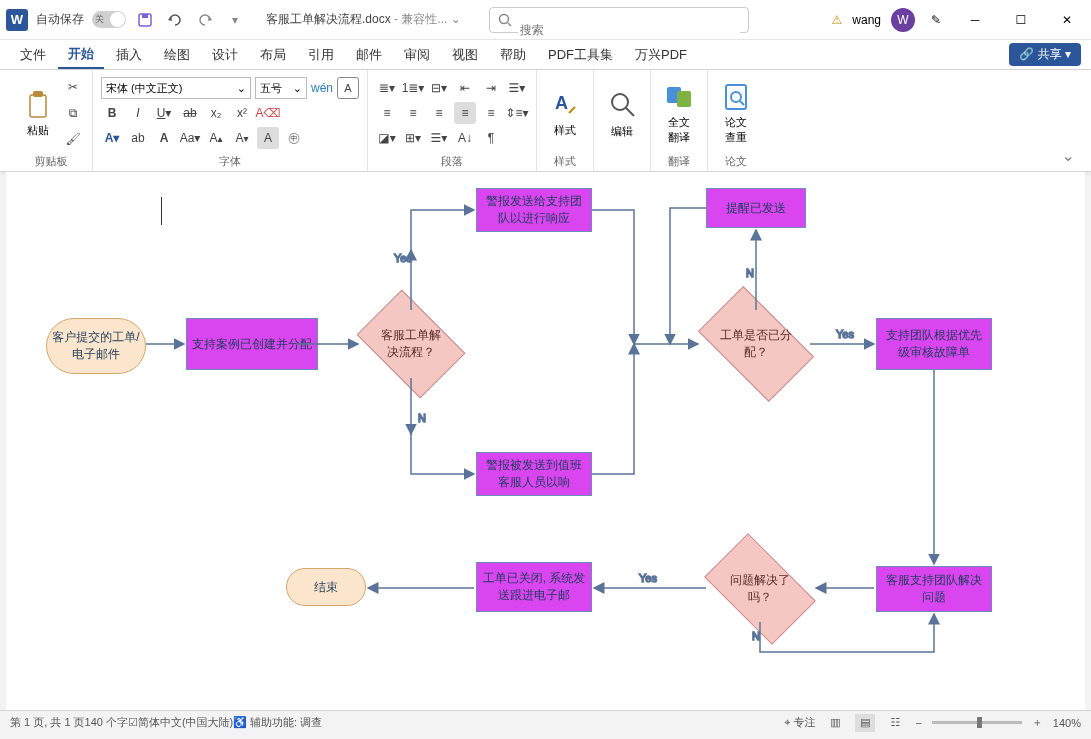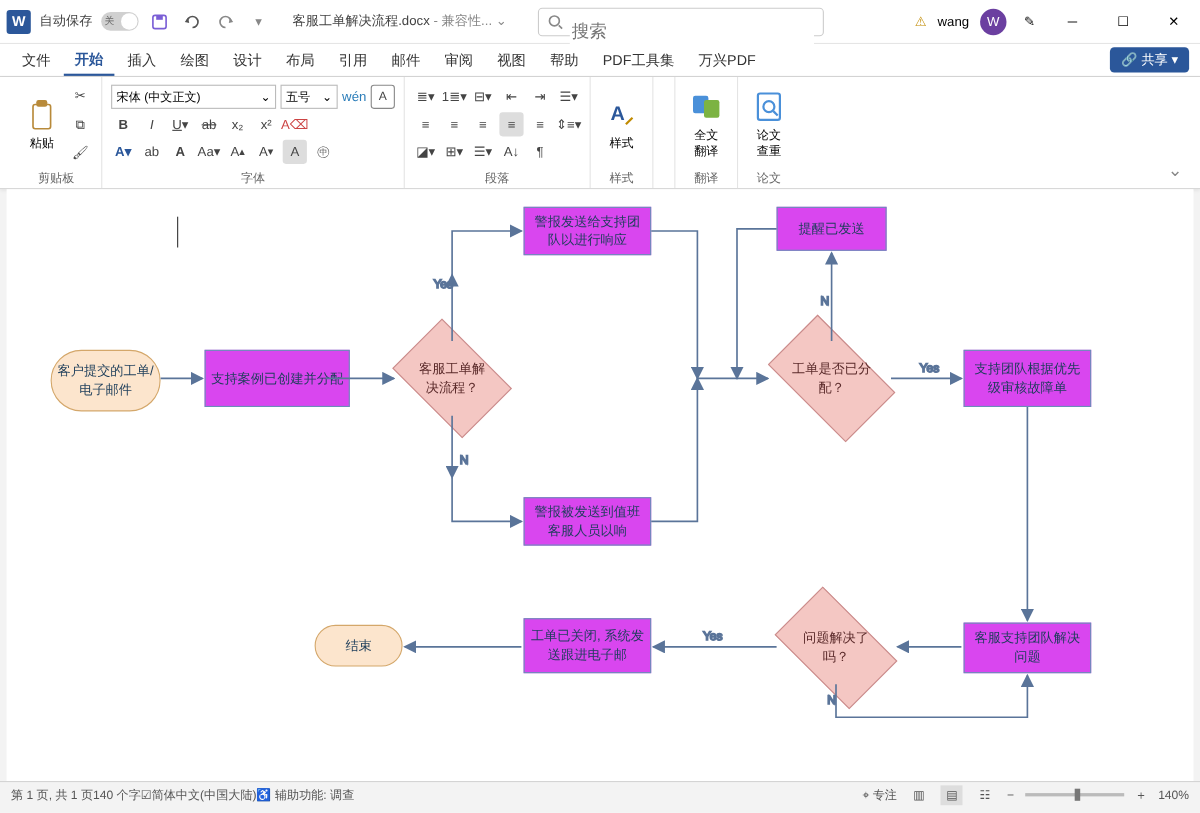--- a/index.html
+++ b/index.html
@@ -32,21 +32,21 @@
     width: 15px; height: 15px; background: #fff; border-radius: 50%;
   }
   .toggle-off { font-size: 9px; color: #666; position: absolute; left: 3px; top: 2px;}
   .qat-btn { width: 22px; height: 22px; display: flex; align-items: center; justify-content: center; cursor: pointer; border-radius: 3px; }
   .doc-title { color: #444; margin-left: 12px; font-size: 12px;}
   .search-box {
     width: 260px; height: 26px; border: 1px solid #ccc; border-radius: 4px;
     display: flex; align-items: center; padding: 0 8px; margin-left: 20px; gap: 6px;
     background: #fff;
   }
-  .search-box input { border: none; outline: none; font-size: 16px; flex: 1; margin-top: 20px; }
+  .search-box input { border: none; outline: none; font-size: 12px; flex: 1; margin-top: 20px; }
   .titlebar-right { margin-left: auto; display: flex; align-items: center; gap: 10px; }
   .user-badge { width: 24px; height: 24px; border-radius: 50%; background: #6b3fa0; color: #fff; display: flex; align-items: center; justify-content: center; font-size: 12px;}
   .win-btn { width: 36px; height: 28px; display: flex; align-items: center; justify-content: center; cursor: pointer; }
 
   .tabs-row {
     display: flex; align-items: center; height: 30px; background: #fff;
     padding: 0 10px; gap: 2px; border-bottom: 1px solid #d4d4d4;
   }
   .tab { padding: 4px 10px; font-size: 13px; cursor: pointer; color: #333; }
   .tab.active { border-bottom: 2px solid #2b579a; font-weight: 600; color: #2b579a;}
@@ -275,20 +275,29 @@
             <text x="4" y="20" font-size="18" fill="#2b579a" font-weight="bold">A</text>
             <path d="M18 24 L24 18" stroke="#c08a00" stroke-width="2"></path>
           </svg>
         <span>样式</span>
       </div>
     </div>
     <div class="rgroup-label">样式</div>
   </div>
 
   <div class="rgroup">
+    <div class="rgroup-body">
+      <div class="big-btn">
+        <svg width="28" height="32">
+            <circle cx="12" cy="12" r="8" fill="none" stroke="#555" stroke-width="2"></circle>
+            <line x1="18" y1="18" x2="26" y2="26" stroke="#555" stroke-width="2"></line>
+          </svg>
+        <span>编辑</span>
+      </div>
+    </div>
     <div class="rgroup-label">&nbsp;</div>
   </div>
 
   <div class="rgroup">
     <div class="rgroup-body">
       <div class="big-btn">
         <svg width="28" height="32">
             <rect x="2" y="6" width="14" height="16" rx="2" fill="#4a90d9"></rect>
             <rect x="12" y="10" width="14" height="16" rx="2" fill="#7cb342"></rect>
           </svg>

